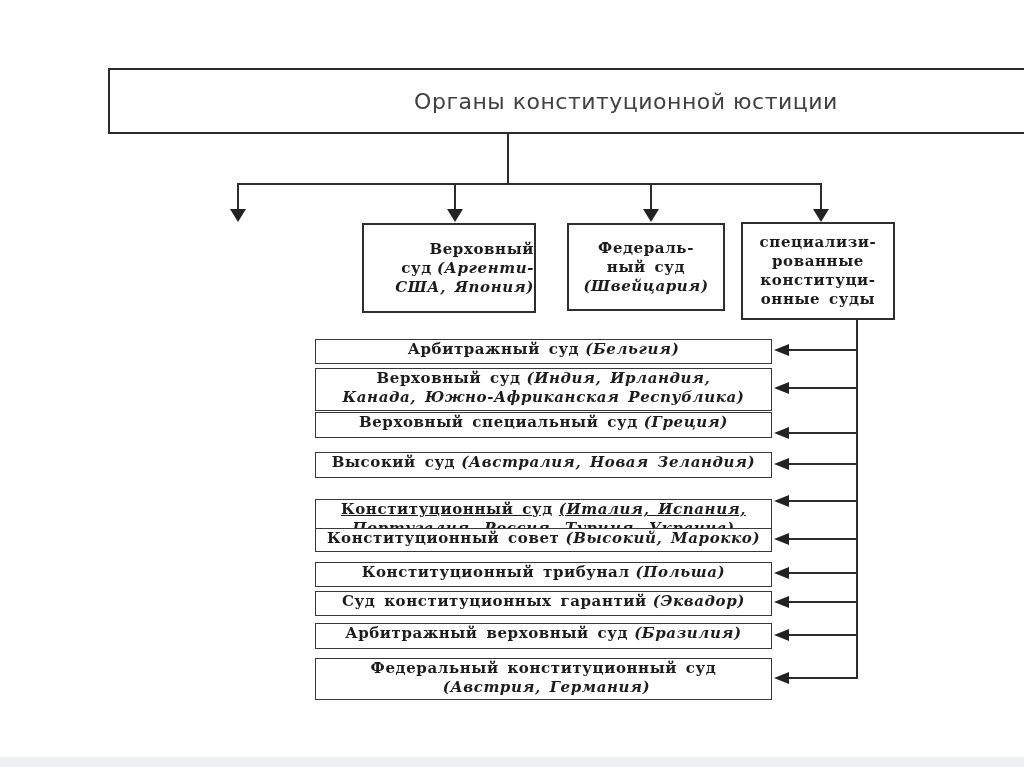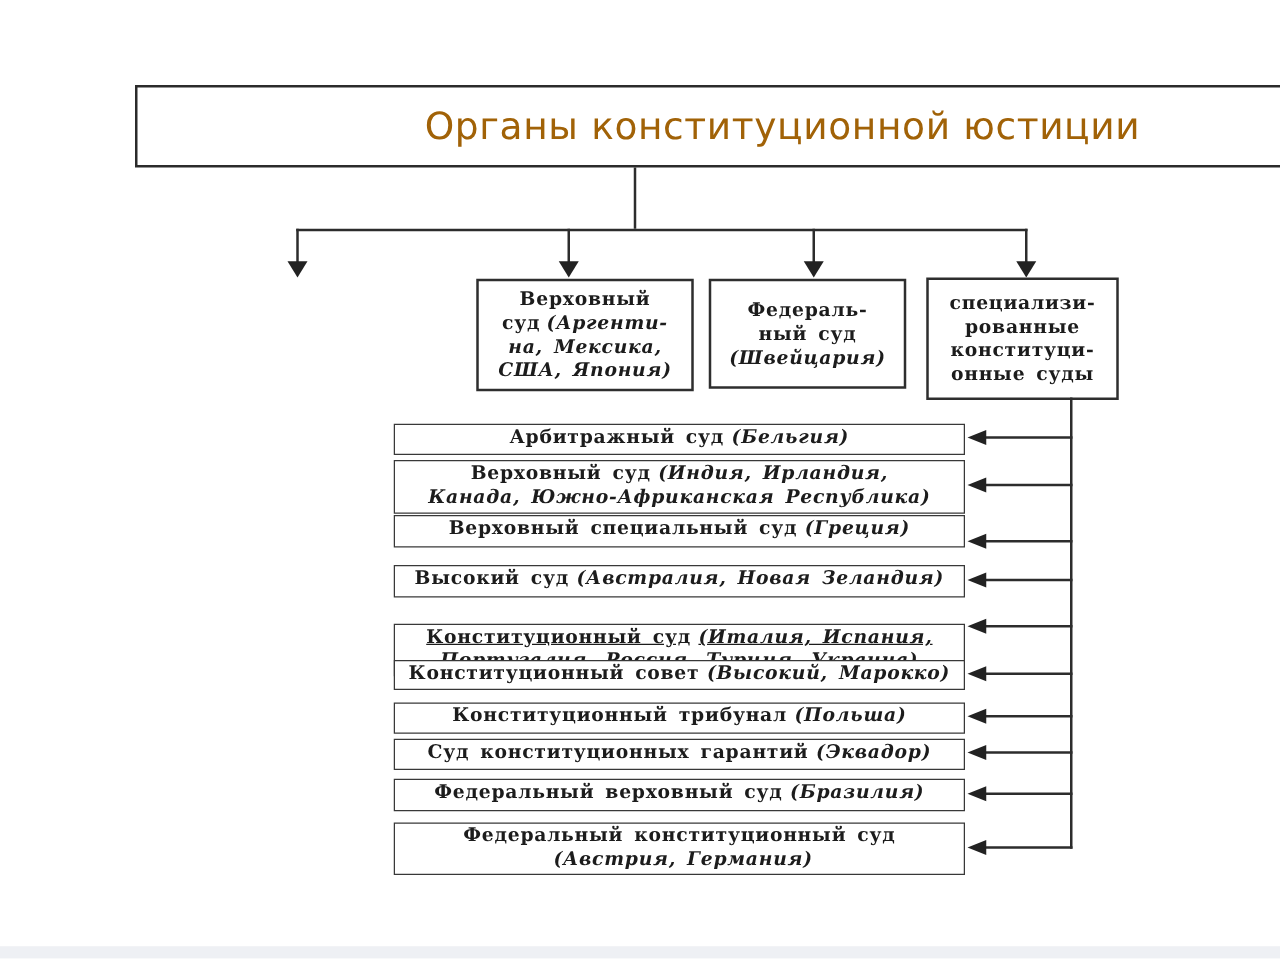--- a/index.html
+++ b/index.html
@@ -8,22 +8,22 @@
     overflow:hidden;font-family:"DejaVu Serif",serif;color:#1c1c1c;
   }
   
   .title-box{
     position:absolute;left:108px;top:68px;width:796px;height:62px;
     border:2px solid #2b2b2b;background:#fff;
     display:flex;align-items:center;justify-content:center;
     padding-left:118px;box-sizing:content-box;
   }
   .title-box span{
-    font-family:"DejaVu Sans",sans-serif;font-size:30px;letter-spacing:.5px;
-    color:#a16207;white-space:nowrap;
+    font-family:"DejaVu Sans",sans-serif;font-size:22px;letter-spacing:.5px;
+    color:#404040;white-space:nowrap;
   }
   
   .hline,.vline{position:absolute;background:#2c2c2c;}
   .arr-d{position:absolute;width:0;height:0;
     border-left:8px solid transparent;border-right:8px solid transparent;
     border-top:13px solid #222;}
   .arr-l{position:absolute;width:0;height:0;
     border-top:6px solid transparent;border-bottom:6px solid transparent;
     border-right:15px solid #222;}
   
@@ -69,26 +69,25 @@
   <div class="vline" style="left:454px;top:183px;width:2px;height:28px;"></div>
   <div class="arr-d" style="left:447px;top:209px;"></div>
 
   <div class="vline" style="left:650px;top:183px;width:2px;height:28px;"></div>
   <div class="arr-d" style="left:643px;top:209px;"></div>
 
   <div class="vline" style="left:820px;top:183px;width:2px;height:28px;"></div>
   <div class="arr-d" style="left:813px;top:209px;"></div>
 
 
-  <div class="tbox" style="left:381px;top:223px;width:170px;height:86px;">
+  <div class="tbox" style="left:362px;top:223px;width:170px;height:86px;text-align:right;">
     <div>Верховный</div>
     <div>
       <span>суд</span><span class="it sp">(Аргенти-</span>
     </div>
-    <div class="it">на, Мексика,</div>
     <div class="it">США, Япония)</div>
   </div>
 
   <div class="tbox" style="left:567px;top:223px;width:154px;height:84px;">
     <div>Федераль-</div>
     <div>ный суд</div>
     <div class="it">(Швейцария)</div>
   </div>
 
   <div class="tbox" style="left:741px;top:222px;width:150px;height:94px;">
@@ -142,21 +141,21 @@
   <div class="hline" style="left:788px;top:572px;width:70px;height:2px;"></div>
   <div class="arr-l" style="left:774px;top:567px;"></div>
 
   <div class="row" style="top:591px;height:23px;">
     <div class="rt"><span>Суд конституционных гарантий</span><span class="rc nb it">(Эквадор)</span></div>
   </div>
   <div class="hline" style="left:788px;top:601px;width:70px;height:2px;"></div>
   <div class="arr-l" style="left:774px;top:596px;"></div>
 
   <div class="row" style="top:623px;height:24px;">
-    <div class="rt"><span>Федеральный верховный суд</span><span class="rc nb it">(Бразилия)</span></div>
+    <div class="rt"><span>Арбитражный верховный суд</span><span class="rc nb it">(Бразилия)</span></div>
   </div>
   <div class="hline" style="left:788px;top:634px;width:70px;height:2px;"></div>
   <div class="arr-l" style="left:774px;top:629px;"></div>
 
   <div class="row" style="top:658px;height:40px;">
     <div class="rt"><span>Федеральный конституционный суд</span><span class="rc nb it">(Австрия, Германия)</span></div>
   </div>
   <div class="hline" style="left:788px;top:677px;width:70px;height:2px;"></div>
   <div class="arr-l" style="left:774px;top:672px;"></div>
 

